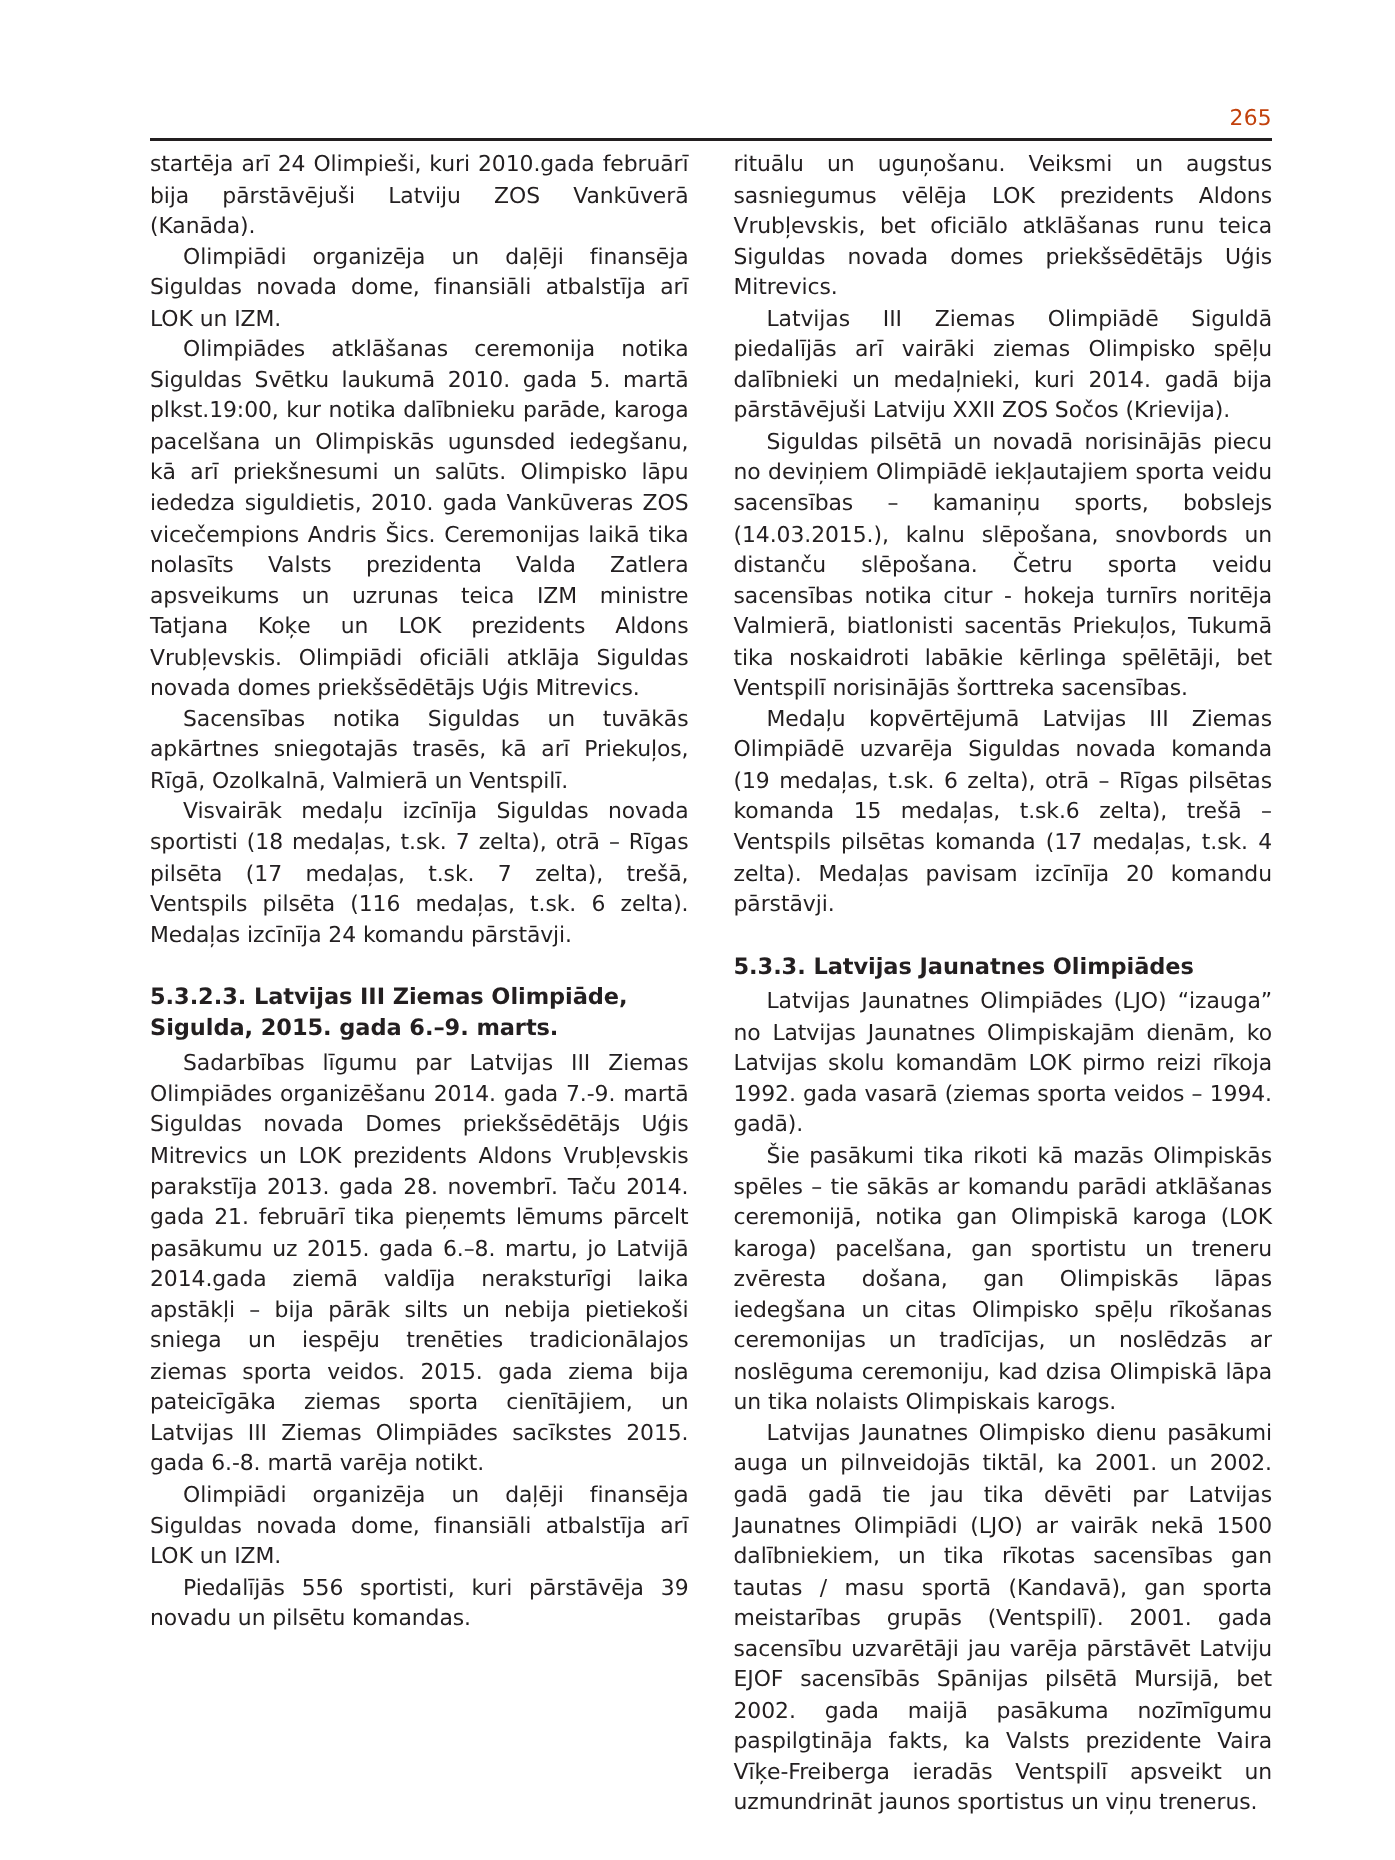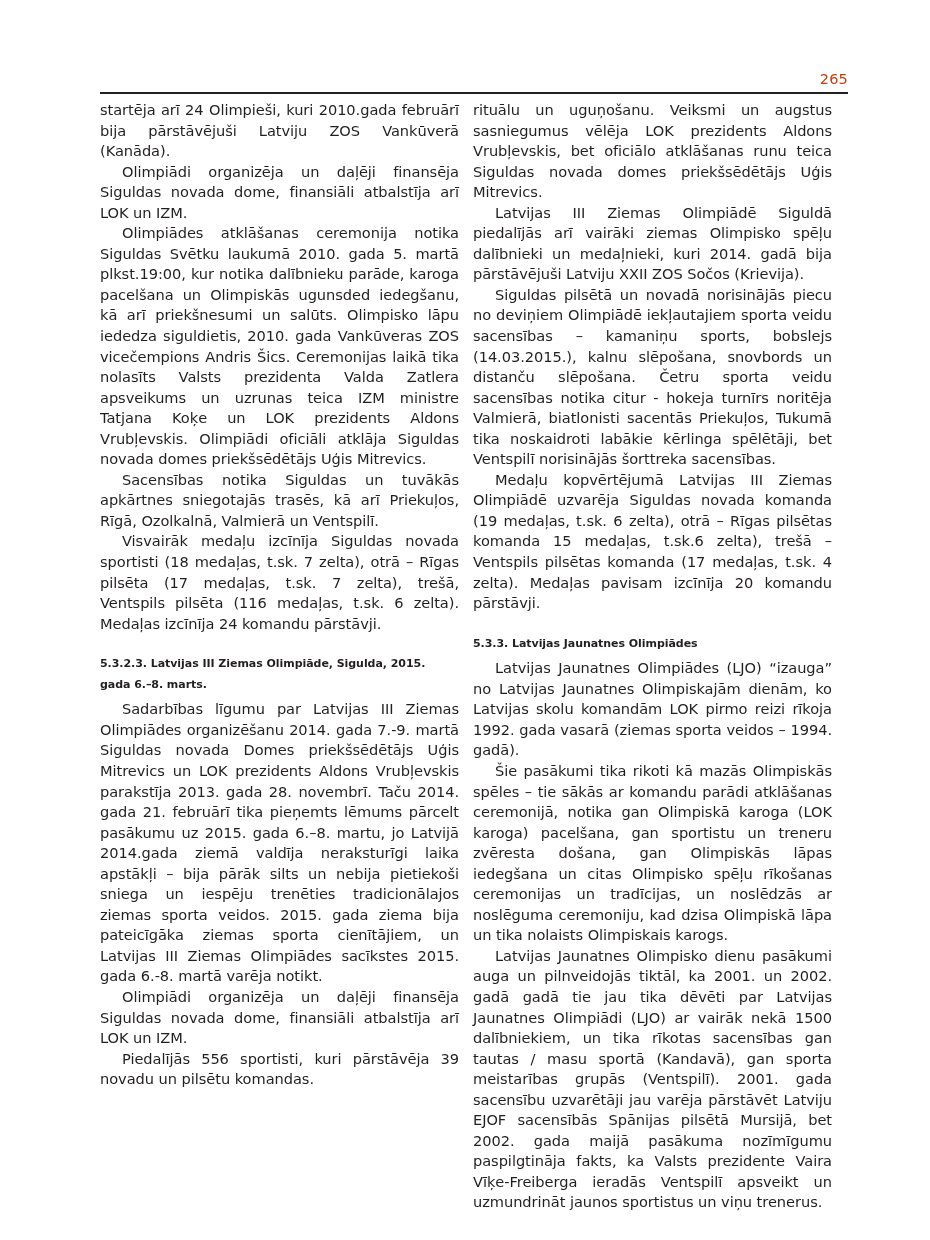--- a/index.html
+++ b/index.html
@@ -45,21 +45,21 @@
     height: 1.6px;
     background: #231f20;
   }
   .columns {
     position: absolute;
     left: 100px;
     top: 100px;
     width: 748px;
     height: 1110px;
     display: flex;
-    gap: 14px;
+    gap: 30px;
     align-items: flex-start;
   }
   .col {
     width: 359px;
     flex: 0 0 359px;
   }
   p.para {
     margin: 0;
     font-size: 14.6px;
     line-height: 20.55px;
@@ -68,21 +68,21 @@
     text-indent: 22px;
     hyphens: none;
     -webkit-hyphens: none;
     letter-spacing: -0.05px;
   }
   p.para.noindent {
     text-indent: 0;
   }
   h3.heading {
     margin: 0;
-    font-size: 11px;
+    font-size: 15px;
     line-height: 20.55px;
     font-weight: bold;
     text-align: left;
     letter-spacing: -0.05px;
   }
   .sp-before-heading { height: 20px; }
   .sp-small { height: 4px; }
 </style>
 </head>
 <body>
@@ -95,21 +95,21 @@
   </div>
 
   <div class="columns">
     <div class="col" id="col-left">
         <p class="para noindent">startēja arī 24 Olimpieši, kuri 2010.gada februārī bija pārstāvējuši Latviju ZOS Vankūverā (Kanāda).</p>
         <p class="para">Olimpiādi organizēja un daļēji finansēja Siguldas novada dome, finansiāli atbalstīja arī LOK un IZM.</p>
         <p class="para">Olimpiādes atklāšanas ceremonija notika Siguldas Svētku laukumā 2010. gada 5. martā plkst.19:00, kur notika dalībnieku parāde, karoga pacelšana un Olimpiskās ugunsded iedegšanu, kā arī priekšnesumi un salūts. Olimpisko lāpu iededza siguldietis, 2010. gada Vankūveras ZOS vicečempions Andris Šics. Ceremonijas laikā tika nolasīts Valsts prezidenta Valda Zatlera apsveikums un uzrunas teica IZM ministre Tatjana Koķe un LOK prezidents Aldons Vrubļevskis. Olimpiādi oficiāli atklāja Siguldas novada domes priekšsēdētājs Uģis Mitrevics.</p>
         <p class="para">Sacensības notika Siguldas un tuvākās apkārtnes sniegotajās trasēs, kā arī Priekuļos, Rīgā, Ozolkalnā, Valmierā un Ventspilī.</p>
         <p class="para">Visvairāk medaļu izcīnīja Siguldas novada sportisti (18 medaļas, t.sk. 7 zelta), otrā – Rīgas pilsēta (17 medaļas, t.sk. 7 zelta), trešā, Ventspils pilsēta (116 medaļas, t.sk. 6 zelta). Medaļas izcīnīja 24 komandu pārstāvji.</p>
         <div class="sp-before-heading"></div>
-        <h3 class="heading">5.3.2.3. Latvijas III Ziemas Olimpiāde, Sigulda, 2015. gada 6.–8. marts.</h3>
+        <h3 class="heading">5.3.2.3. Latvijas III Ziemas Olimpiāde, Sigulda, 2015. gada 6.–9. marts.</h3>
         <div class="sp-small"></div>
         <p class="para">Sadarbības līgumu par Latvijas III Ziemas Olimpiādes organizēšanu 2014. gada 7.-9. martā Siguldas novada Domes priekšsēdētājs Uģis Mitrevics un LOK prezidents Aldons Vrubļevskis parakstīja 2013. gada 28. novembrī. Taču 2014. gada 21. februārī tika pieņemts lēmums pārcelt pasākumu uz 2015. gada 6.–8. martu, jo Latvijā 2014.gada ziemā valdīja neraksturīgi laika apstākļi – bija pārāk silts un nebija pietiekoši sniega un iespēju trenēties tradicionālajos ziemas sporta veidos. 2015. gada ziema bija pateicīgāka ziemas sporta cienītājiem, un Latvijas III Ziemas Olimpiādes sacīkstes 2015. gada 6.-8. martā varēja notikt.</p>
         <p class="para">Olimpiādi organizēja un daļēji finansēja Siguldas novada dome, finansiāli atbalstīja arī LOK un IZM.</p>
         <p class="para">Piedalījās 556 sportisti, kuri pārstāvēja 39 novadu un pilsētu komandas.</p>
       </div>
     <div class="col" id="col-right">
         <p class="para noindent">rituālu un uguņošanu. Veiksmi un augstus sasniegumus vēlēja LOK prezidents Aldons Vrubļevskis, bet oficiālo atklāšanas runu teica Siguldas novada domes priekšsēdētājs Uģis Mitrevics.</p>
         <p class="para">Latvijas III Ziemas Olimpiādē Siguldā piedalījās arī vairāki ziemas Olimpisko spēļu dalībnieki un medaļnieki, kuri 2014. gadā bija pārstāvējuši Latviju XXII ZOS Sočos (Krievija).</p>
         <p class="para">Siguldas pilsētā un novadā norisinājās piecu no deviņiem Olimpiādē iekļautajiem sporta veidu sacensības – kamaniņu sports, bobslejs (14.03.2015.), kalnu slēpošana, snovbords un distanču slēpošana. Četru sporta veidu sacensības notika citur - hokeja turnīrs noritēja Valmierā, biatlonisti sacentās Priekuļos, Tukumā tika noskaidroti labākie kērlinga spēlētāji, bet Ventspilī norisinājās šorttreka sacensības.</p>
         <p class="para">Medaļu kopvērtējumā Latvijas III Ziemas Olimpiādē uzvarēja Siguldas novada komanda (19 medaļas, t.sk. 6 zelta), otrā – Rīgas pilsētas komanda 15 medaļas, t.sk.6 zelta), trešā – Ventspils pilsētas komanda (17 medaļas, t.sk. 4 zelta). Medaļas pavisam izcīnīja 20 komandu pārstāvji.</p>

